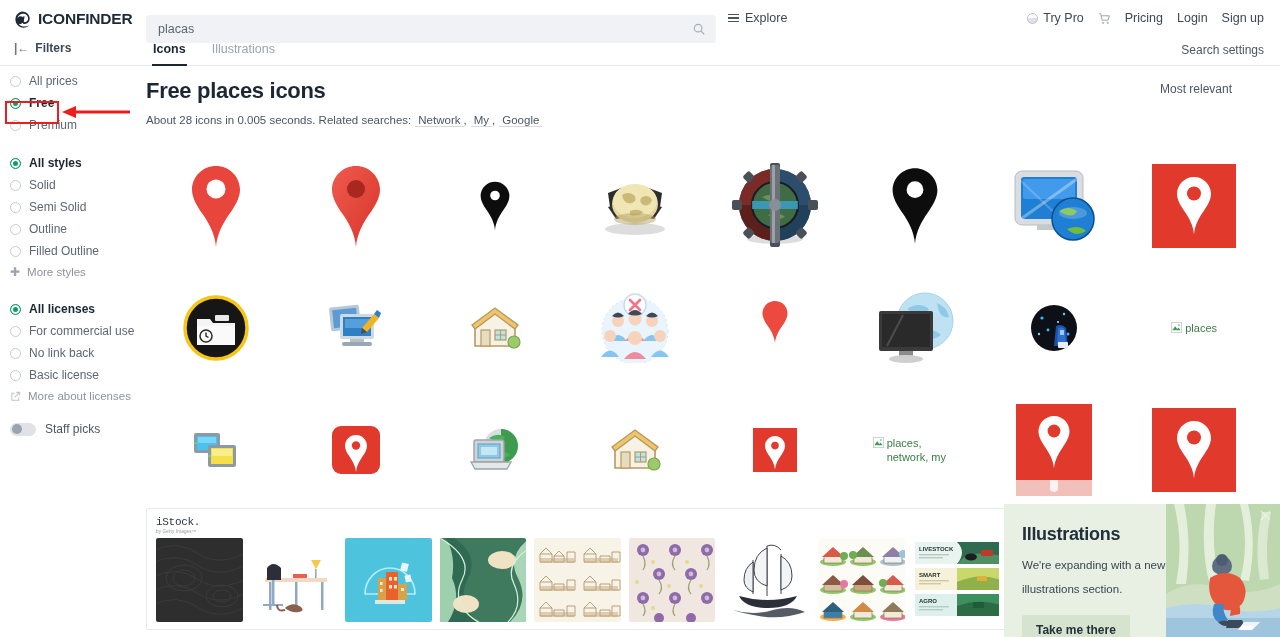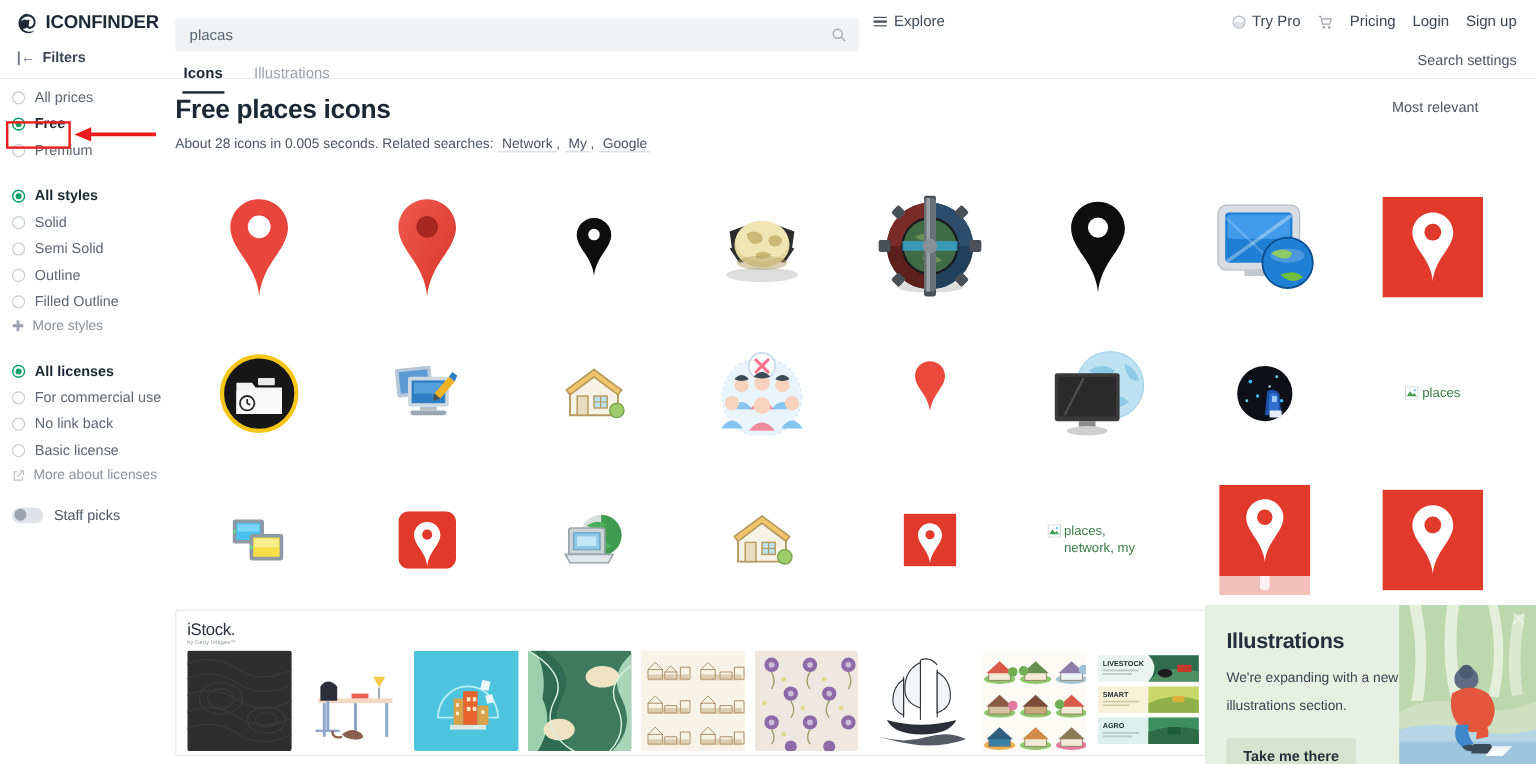--- a/index.html
+++ b/index.html
@@ -62,21 +62,21 @@
   .subheader {
     height:28px; position:relative;
     border-bottom:1px solid #e6e9ee;
   }
   .filters-btn {
     position:absolute; left:14px; top:3px;
     display:flex; align-items:center; gap:6px;
     font-size:12px; font-weight:bold; color:#3c4856;
   }
   .filters-glyph { font-size:12px; color:#6b7584; line-height:1;}
-  .tabs { position:absolute; left:152px; top:12px; display:flex; gap:24px; }
+  .tabs { position:absolute; left:152px; top:0; display:flex; gap:24px; }
   .tab {
     font-size:12.5px; padding:4px 1px 8px; color:#9aa3ae;
   }
   .tab.active { color:#1b2733; font-weight:bold; border-bottom:2px solid #1b2733; }
   .search-settings {
     position:absolute; right:16px; top:5px;
     font-size:12px; color:#4b5563;
   }
 
   
@@ -140,21 +140,21 @@
     font-size:11px; color:#3a7d44; line-height:14px; max-width:84px;
   }
   .broken-ico { width:11px; height:11px; flex:0 0 11px; margin-top:1px;}
 
   
   .istock {
     position:absolute; left:146px; top:508px; width:862px; height:122px;
     background:#fff; border:1px solid #e6e9ee; border-radius:2px;
     padding:7px 8px 8px 9px;
   }
-  .istock-logo { font-size:14px; letter-spacing:-0.3px; color:#2b3440; }
+  .istock-logo { font-size:11px; letter-spacing:-0.3px; color:#2b3440;font-family:Liberation Mono, monospace; }
   .istock-sub { font-size:4.5px; color:#8b939e; letter-spacing:.2px; margin-top:1px;}
   .istock-row { display:flex; gap:8px; margin-top:4px; }
   .thumb { width:90px; height:84px; border-radius:2px; overflow:hidden; background:#fff; }
 
   
   .promo {
     position:absolute; left:1004px; top:504px; width:276px; height:133px;
     background:#e7f0e2; overflow:hidden;
   }
   .promo-text { position:absolute; left:18px; top:20px; width:160px; }

